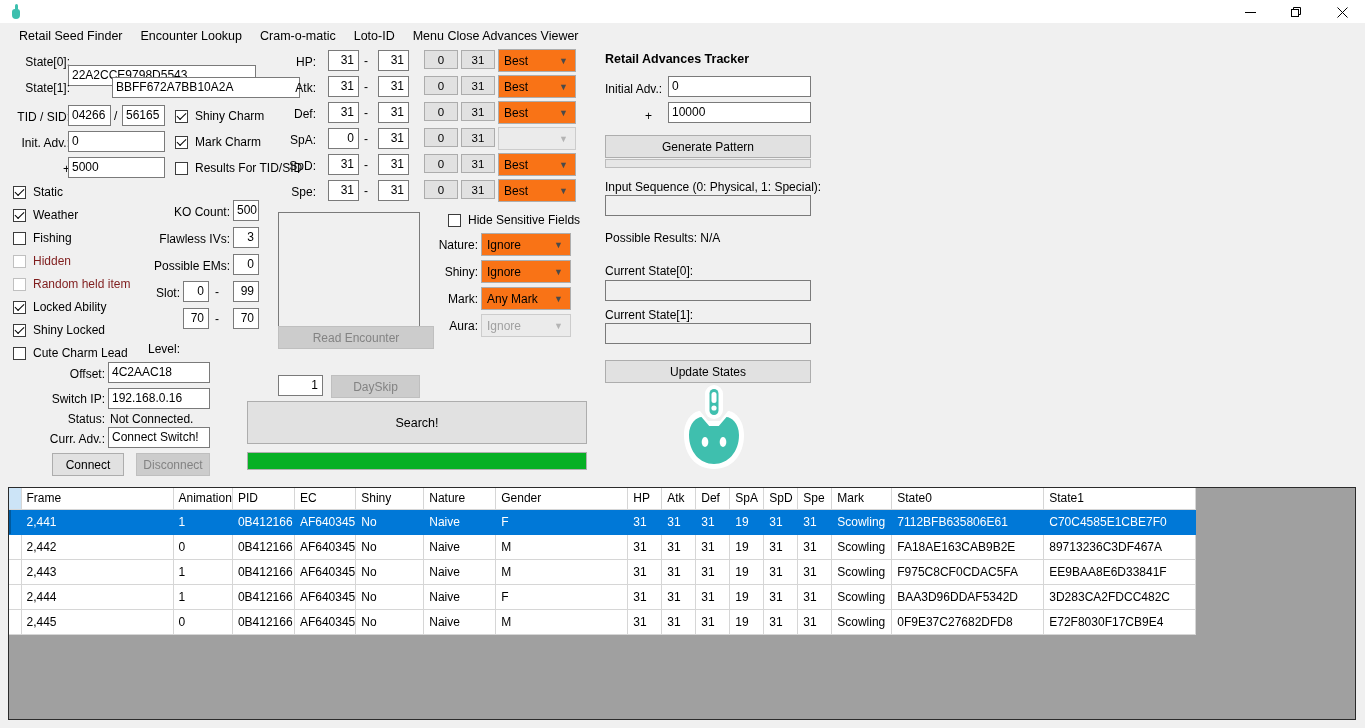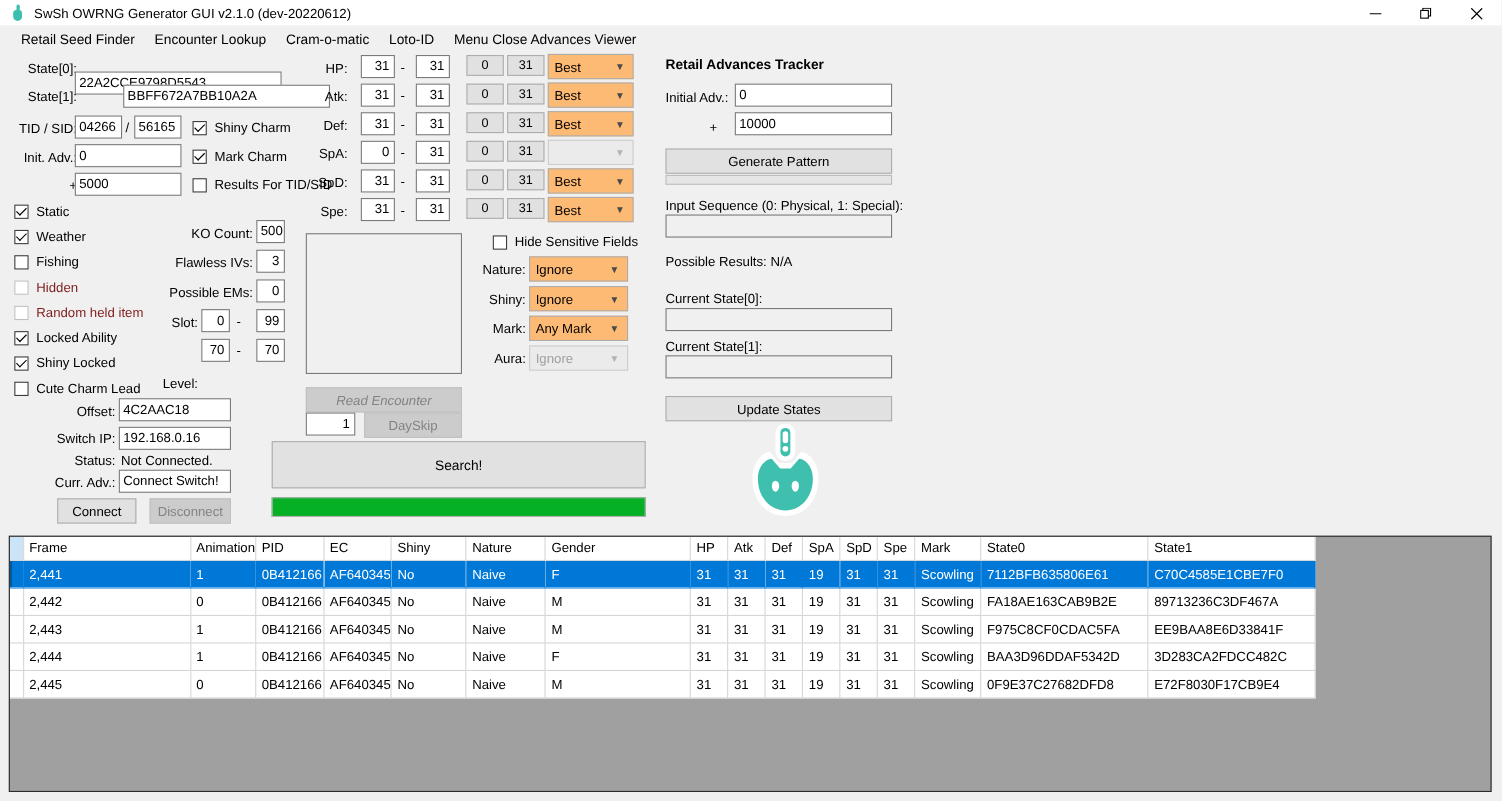--- a/index.html
+++ b/index.html
@@ -64,21 +64,21 @@
   .tbox.num{ text-align:right; padding-right:4px; }
   .btn{
     background:#e1e1e1;border:1px solid #adadad;
     font-family:"Liberation Sans", sans-serif;font-size:12px;color:#000;
     display:flex;align-items:center;justify-content:center;
     height:23px;text-align:center;white-space:nowrap;
   }
   .btn.dis{ background:#cccccc;border-color:#bfbfbf;color:#838383; }
   .btn.sm{ background:#e1e1e1;border:1px solid #acacac;height:19px;font-size:11.5px; }
   .combo{
-    background:#fdba74;border:1px solid #adadad;height:23px;
+    background:#f97316;border:1px solid #adadad;height:23px;
     display:flex;align-items:center;padding-left:5px;
     font-size:12px;color:#000;position:relative;
   }
   .combo.dis{ background:#ebebeb;border-color:#cccccc;color:#a0a0a0; }
   .combo .arw{
     position:absolute;right:7px;top:0;height:100%;
     display:flex;align-items:center;font-size:9px;color:#4a4a4a;
   }
   .combo.dis .arw{ color:#b4b4b4; }
 
@@ -128,21 +128,20 @@
   table#grid tr.sel td:first-child{ box-shadow: inset 2px 0 0 #005a9e; }
 </style>
 </head>
 <body>
 
 <div id="titlebar">
   <div id="app-icon">
     <div class="ant"></div>
       <div class="blob"></div>
   </div>
-  <div id="title-text">SwSh OWRNG Generator GUI v2.1.0 (dev-20220612)</div>
   <div id="wincontrols">
     <div class="winbtn">
       <svg width="11" height="11" viewBox="0 0 11 11">
           <path d="M0 5.5 H11" stroke="#000" stroke-width="1"></path>
         </svg>
     </div>
     <div class="winbtn">
       <svg width="11" height="11" viewBox="0 0 11 11">
         <rect x="0.5" y="2.5" width="7" height="7" fill="none" stroke="#000" stroke-width="1"></rect>
         <path d="M2.5 2.5 V0.5 H9.5 V7.5 H7.5" fill="none" stroke="#000" stroke-width="1"></path>
@@ -351,21 +350,21 @@
   <span>Any Mark</span>
   <span class="arw">▼</span>
 </div>
 
 <div class="abs lbl" style="left:420px;top:319px;width:58px;text-align:right;">Aura:</div>
 <div class="abs combo dis" style="left:481px;top:314px;width:90px;">
   <span>Ignore</span>
   <span class="arw">▼</span>
 </div>
 
-<div class="abs btn dis" style="left:278px;top:352px;width:142px;font-style:italic;">Read Encounter</div>
+<div class="abs btn dis" style="left:278px;top:326px;width:156px;">Read Encounter</div>
 <div class="abs tbox num" style="left:278px;top:375px;width:45px;">1</div>
 <div class="abs btn dis" style="left:331px;top:375px;width:89px;">DaySkip</div>
 
 <div class="abs btn" style="left:247px;top:401px;width:340px;height:43px;font-size:12.5px;">Search!</div>
 <div class="abs" id="searchprog" style="left: 247px; top: 452px; width: 340px; background: rgb(6, 176, 37);"></div>
 
 <div class="abs h-bold" style="left:605px;top:52px;">Retail Advances Tracker</div>
 
 <div class="abs lbl" style="left:605px;top:82px;">Initial Adv.:</div>
 <div class="abs tbox" style="left:668px;top:76px;width:143px;">0</div>

